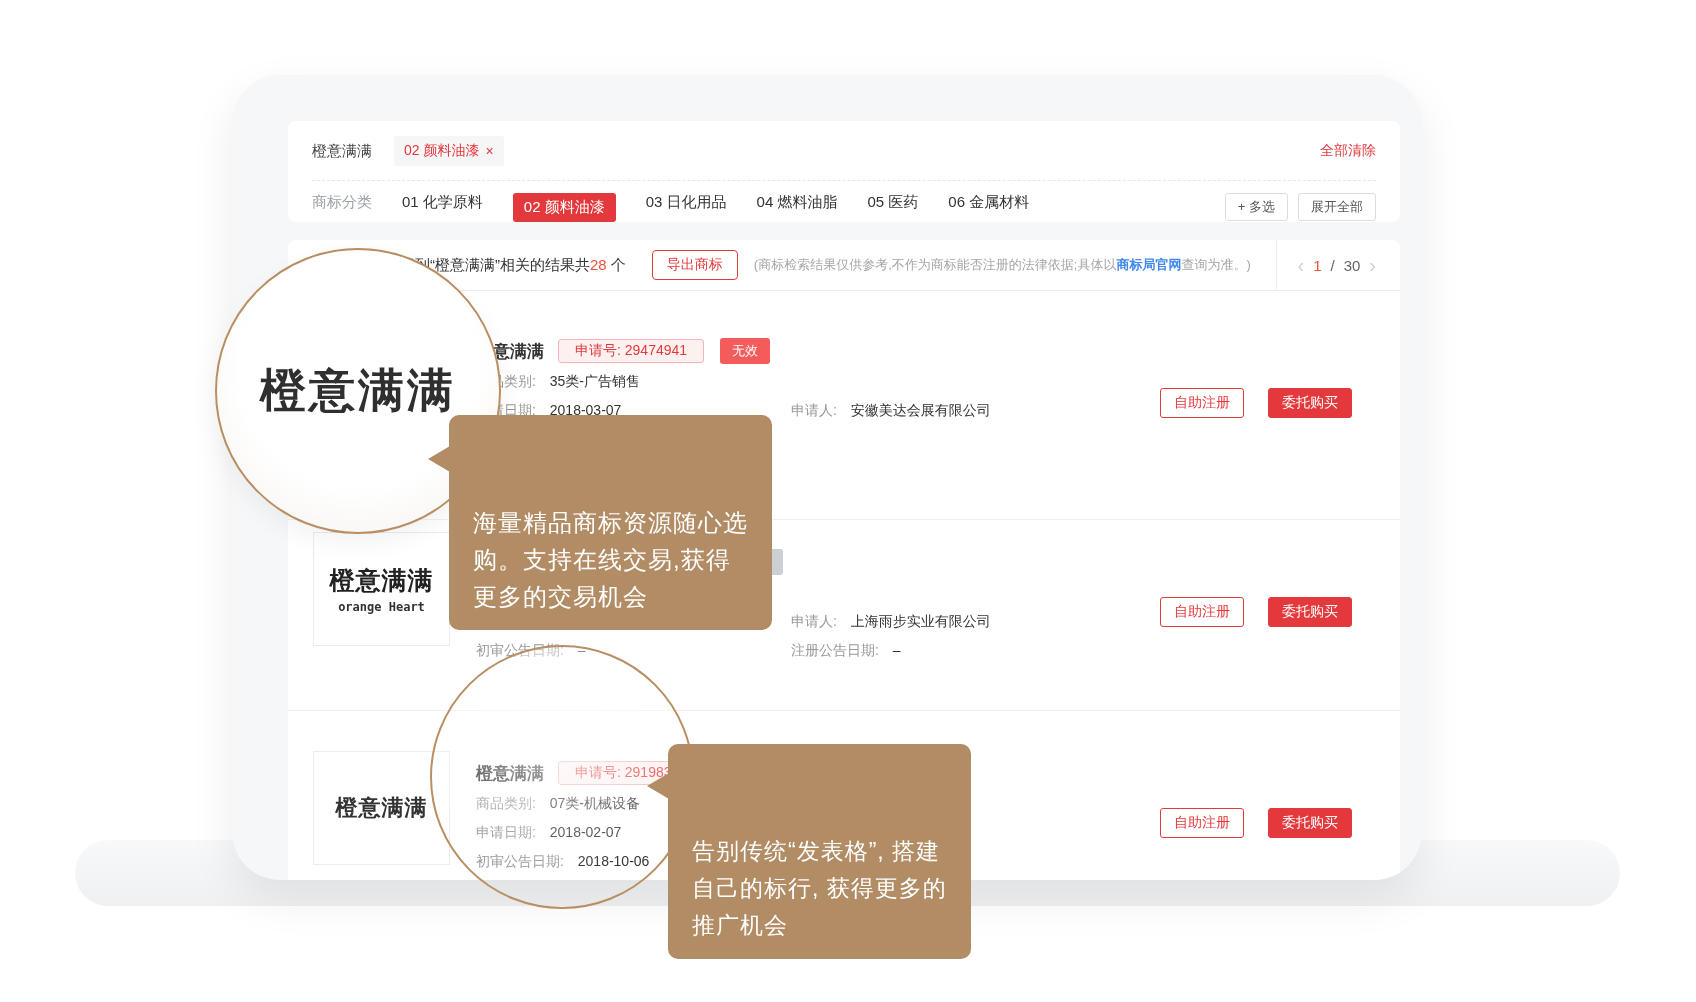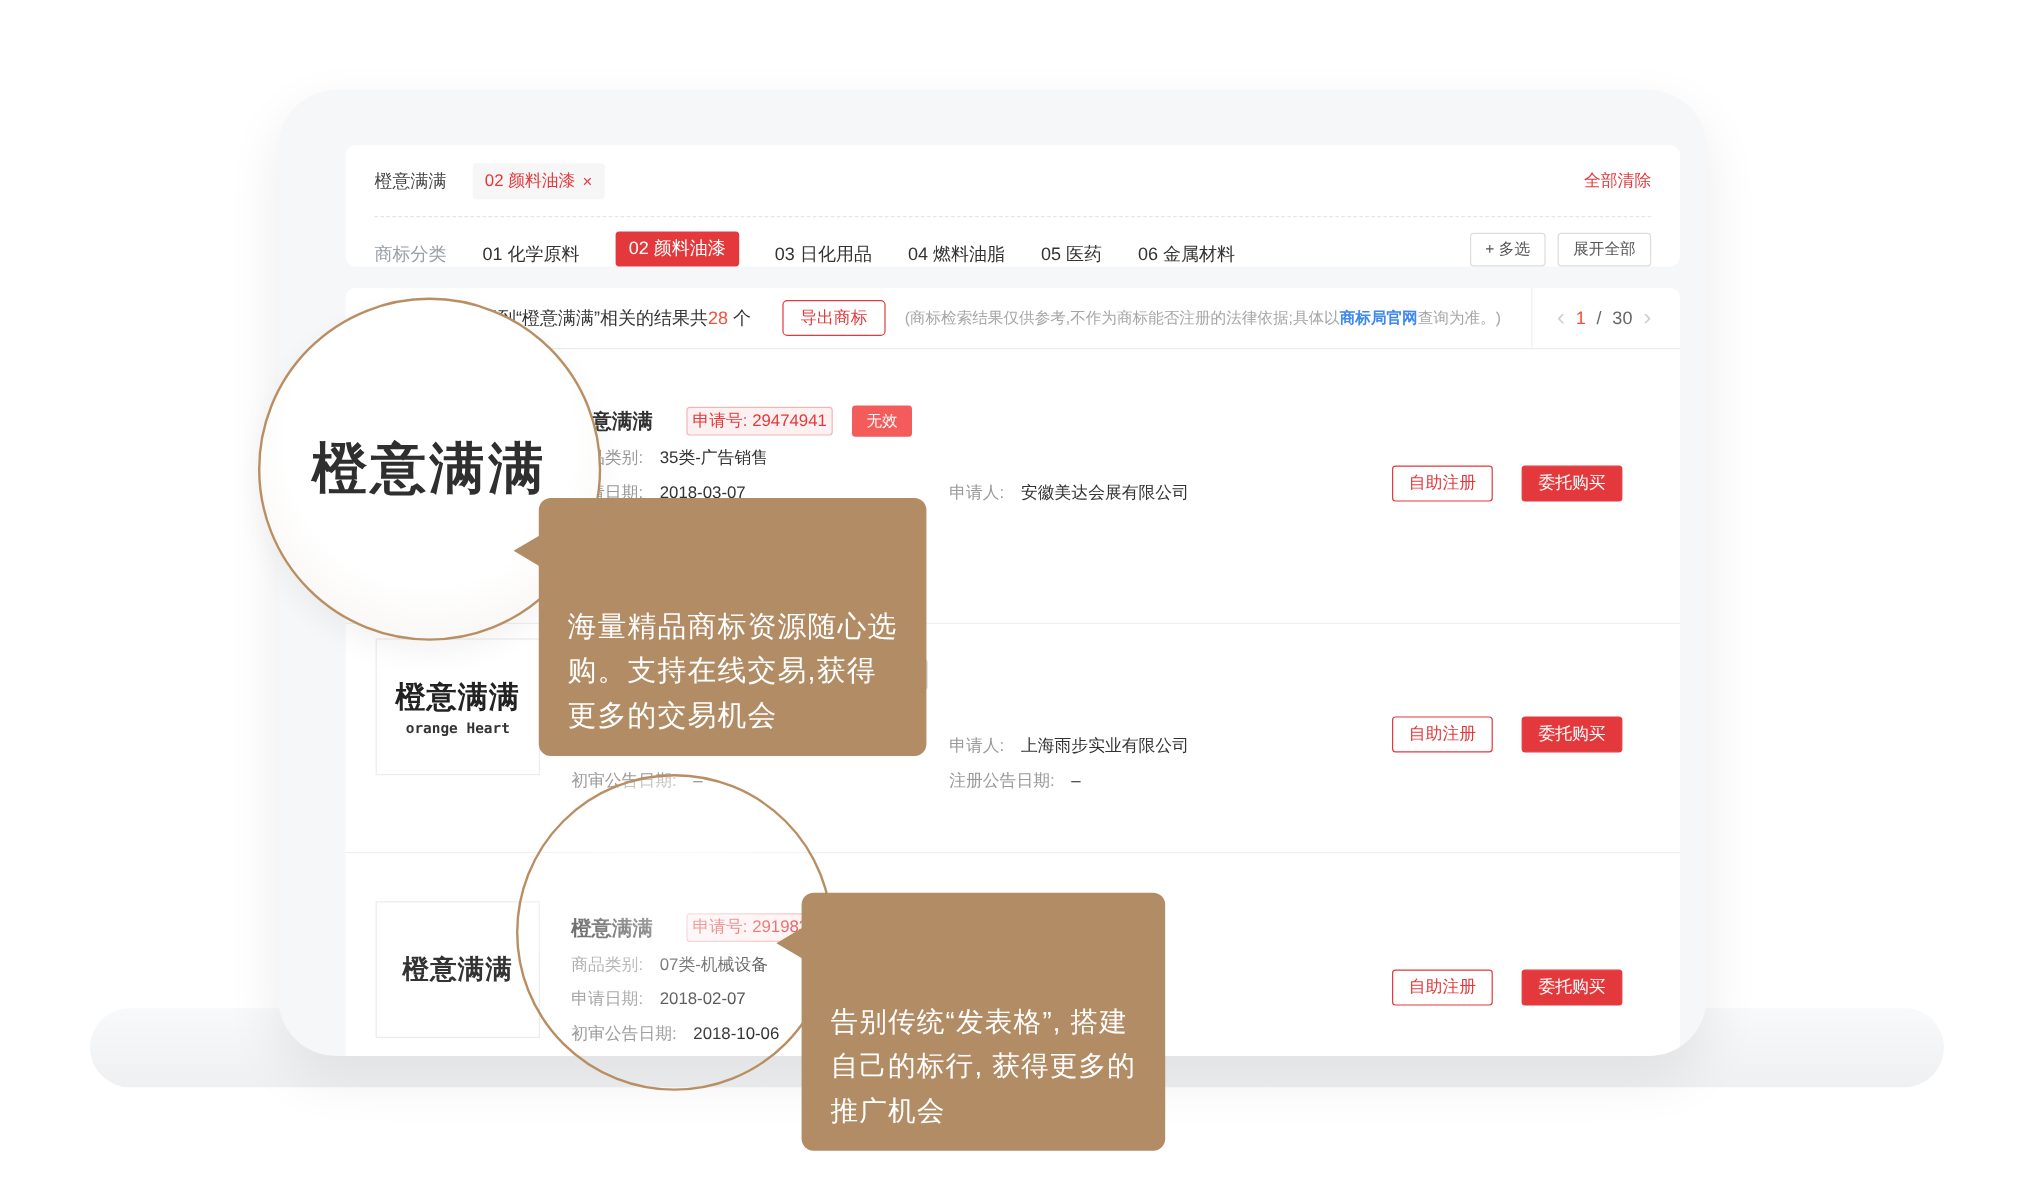--- a/index.html
+++ b/index.html
@@ -20,21 +20,21 @@
 
   .filter-row{display:flex;align-items:center;padding:13px 24px 0 24px;height:34px;}
   .filter-label{font-size:15px;color:#444;font-weight:500;}
   .filter-tag{margin-left:22px;background:#f6f6f7;color:var(--accent-red,#e4393c);
     font-size:14px;padding:6px 10px;border-radius:3px;display:flex;align-items:center;gap:6px;cursor:pointer;}
   .tag-close{font-size:14px;}
   .clear-all{margin-left:auto;color:var(--accent-red,#e4393c);font-size:14px;cursor:pointer;}
 
   .dashed{border-top:1px dashed #e6e6e6;margin:12px 24px 0 24px;}
 
-  .cat-row{display:flex;align-items:flex-end;padding:12px 24px 0 24px;font-size:15px;}
+  .cat-row{display:flex;align-items:flex-start;padding:12px 24px 0 24px;font-size:15px;}
   .cat-label{color:#9aa0a6;}
   .cat-item{margin-left:30px;color:#333;cursor:pointer;white-space:nowrap;}
   .cat-item.selected{background:var(--accent-red,#e4393c);color:#fff;padding:5px 11px;border-radius:3px;}
   .cat-actions{margin-left:auto;display:flex;gap:10px;}
   .cat-btn{border:1px solid #ddd;border-radius:3px;font-size:13px;color:#555;
     padding:4px 12px;background:#fff;cursor:pointer;white-space:nowrap;}
 
   .results-header{display:flex;align-items:center;height:50px;border-bottom:1px solid #ececec;
     padding:0 24px 0 97px;font-size:15px;}
   .res-count{color:var(--count-red,#f0503c);}
@@ -55,22 +55,22 @@
     border:1px solid #ececec;display:flex;flex-direction:column;align-items:center;justify-content:center;cursor:pointer;}
   .row-0 .tm-image{top:23px;} .row-1 .tm-image{top:12px;} .row-2 .tm-image{top:40px;}
   .tm-main{font-size:22px;font-weight:700;color:#333;letter-spacing:1px;}
   .row-1 .tm-main{font-family:"DejaVu Serif","Liberation Serif",serif;font-size:25px;font-weight:600;color:#222;}
   .tm-sub{font-family:"DejaVu Sans Mono","Liberation Mono",monospace;font-size:12px;font-weight:700;color:#333;margin-top:3px;}
 
   .tm-details{position:absolute;left:188px;}
   .row-0 .tm-details{top:47px;} .row-1 .tm-details{top:29px;} .row-2 .tm-details{top:49px;}
   .title-line{display:flex;align-items:center;height:26px;}
   .tm-title{font-size:17px;font-weight:700;color:#333;}
-  .appno-pill{margin-left:28px;border:1px solid #f3b6b6;background:#fdf0f0;color:var(--accent-red,#e4393c);
-    font-size:14px;padding:2px 4px;border-radius:3px;white-space:nowrap;}
+  .appno-pill{margin-left:14px;border:1px solid #f3b6b6;background:#fdf0f0;color:var(--accent-red,#e4393c);
+    font-size:14px;padding:2px 16px;border-radius:3px;white-space:nowrap;}
   .status-badge{margin-left:16px;font-size:13px;color:#fff;padding:4px 12px;border-radius:3px;white-space:nowrap;}
   .status-invalid{background:var(--badge-invalid,#f45b5b);}
   .status-registered{background:var(--badge-registered,#ccd0d5);}
   .field-line{position:relative;margin-top:9px;height:20px;font-size:14px;}
   .flabel{color:#999;} .fval{color:#333;margin-left:10px;}
   .fp2{position:absolute;left:315px;top:0;white-space:nowrap;}
 
   .tm-actions{position:absolute;right:48px;display:flex;gap:24px;}
   .row-0 .tm-actions{top:97px;} .row-1 .tm-actions{top:77px;} .row-2 .tm-actions{top:97px;}
   .btn-outline{border:1px solid var(--accent-red,#e4393c);color:var(--accent-red,#e4393c);background:#fff;

